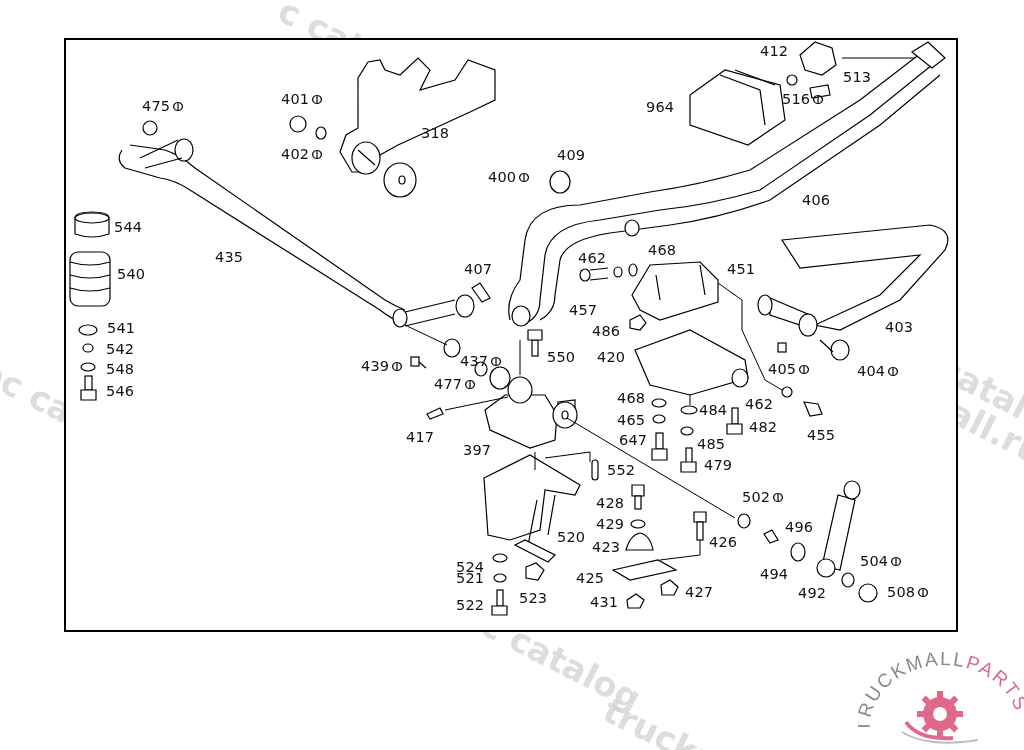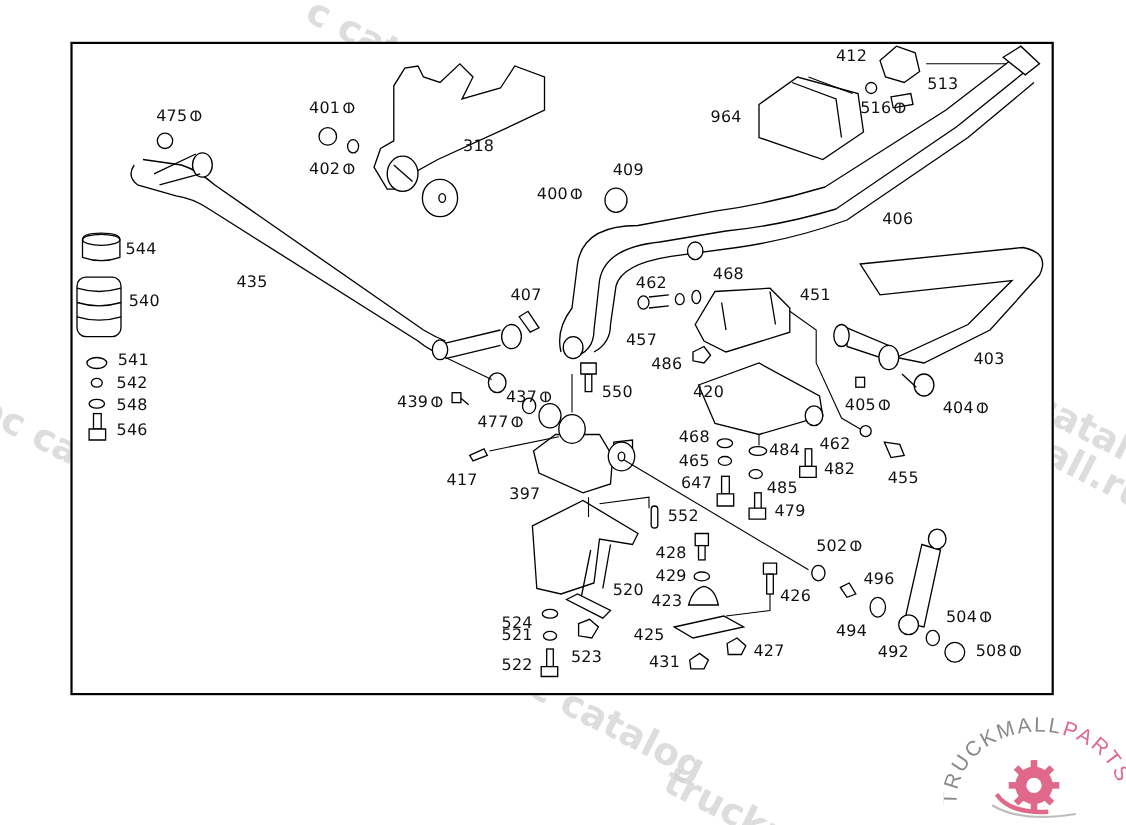--- a/index.html
+++ b/index.html
@@ -210,21 +210,21 @@
     <div class="lbl" style="left: 361px; top: 359px;"><span>439</span><span class="sym">ⵀ</span></div>
     <div class="lbl" style="left: 434px; top: 377px;"><span>477</span><span class="sym">ⵀ</span></div>
     <div class="lbl" style="left: 406px; top: 430px; text-align: right;"><span>417</span></div>
     <div class="lbl" style="left: 463px; top: 443px;"><span>397</span></div>
     <div class="lbl" style="left: 547px; top: 350px;"><span>550</span></div>
     <div class="lbl" style="left: 578px; top: 251px;"><span>462</span></div>
     <div class="lbl" style="left: 648px; top: 243px;"><span>468</span></div>
     <div class="lbl" style="left: 727px; top: 262px;"><span>451</span></div>
     <div class="lbl" style="left: 569px; top: 303px;"><span>457</span></div>
     <div class="lbl" style="left: 592px; top: 324px;"><span>486</span></div>
-    <div class="lbl" style="left: 597px; top: 350px; margin-left: 33px;"><span>420</span></div>
+    <div class="lbl" style="left: 597px; top: 350px;"><span>420</span></div>
     <div class="lbl" style="left: 885px; top: 320px;"><span>403</span></div>
     <div class="lbl" style="left: 768px; top: 362px;"><span>405</span><span class="sym">ⵀ</span></div>
     <div class="lbl" style="left: 857px; top: 364px;"><span>404</span><span class="sym">ⵀ</span></div>
     <div class="lbl" style="left: 617px; top: 391px;"><span>468</span></div>
     <div class="lbl" style="left: 699px; top: 403px;"><span>484</span></div>
     <div class="lbl" style="left: 745px; top: 397px;"><span>462</span></div>
     <div class="lbl" style="left: 617px; top: 413px;"><span>465</span></div>
     <div class="lbl" style="left: 749px; top: 420px;"><span>482</span></div>
     <div class="lbl" style="left: 807px; top: 428px;"><span>455</span></div>
     <div class="lbl" style="left: 619px; top: 433px;"><span>647</span></div>

